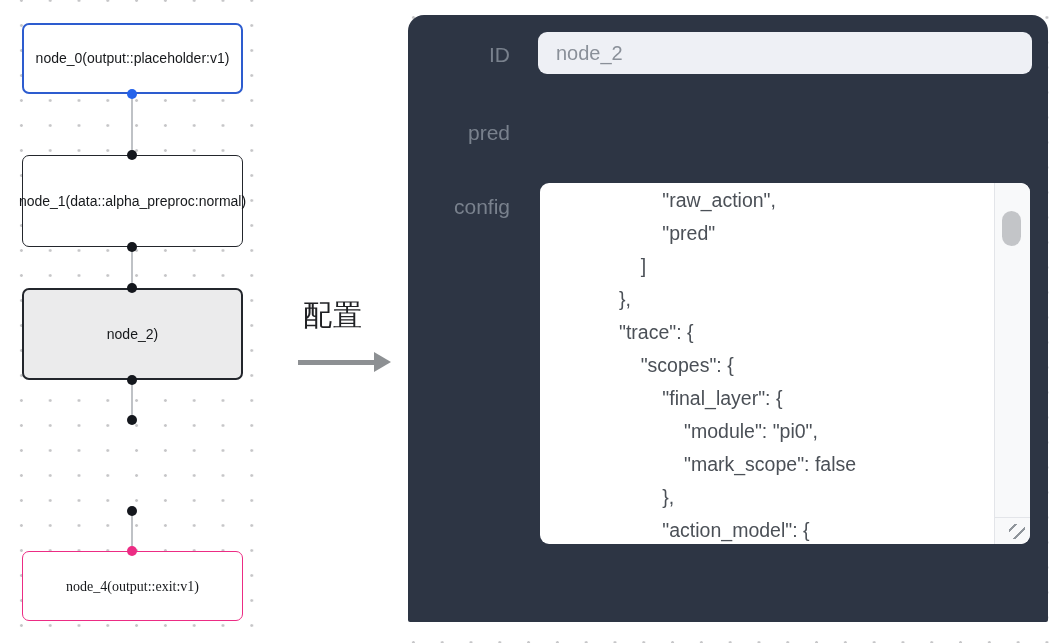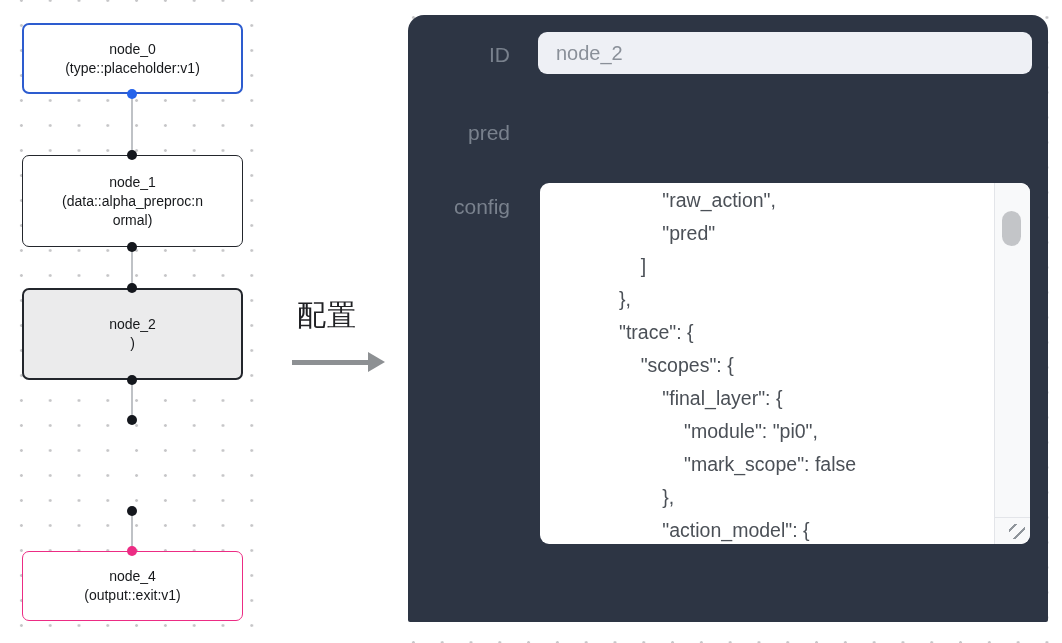--- a/index.html
+++ b/index.html
@@ -15,31 +15,31 @@
     background-image: radial-gradient(circle, #c6c6c8 1.3px, rgba(0,0,0,0) 1.5px);
     background-size: 28.8px 25px;
   }
   #flow-canvas { left: 0; width: 277px; background-position: 7px 13px; }
   #panel-canvas { left: 393px; width: 669px; background-position: 6px 5px; }
 
   
   .node {
     position: absolute; left: 22px; width: 221px;
     background: #fff; border-radius: 7px;
-    display: flex; flex-direction: column; align-items: center; justify-content: center;
+    display: flex; align-items: center; justify-content: center;
     text-align: center; color: #16181b; font-size: 14px; line-height: 19px;
   }
   .connector { position: absolute; left: 131px; width: 2px; background: #bfc2c6; }
   .port {
     position: absolute; left: 132px; width: 10px; height: 10px;
     border-radius: 50%; transform: translateX(-50%);
   }
 
   
-  #annotation { position: absolute; left: 275px; top: 296px; width: 116px; height: 70px; text-align: center; }
+  #annotation { position: absolute; left: 281px; top: 296px; width: 116px; height: 70px; text-align: center; }
   #annotation-label {
     position: absolute; left: 22px; top: 0;
     font-size: 29px; color: #202124; letter-spacing: 1px;
   }
   #arrow { position: absolute; left: 17px; top: 56px; width: 110px; height: 20px; }
   #arrow .shaft { position: absolute; left: 0; top: 8px; width: 76px; height: 5px; background: #8d9093; }
   #arrow .head {
     position: absolute; left: 76px; top: 0; width: 0; height: 0;
     border-top: 10px solid transparent; border-bottom: 10px solid transparent;
     border-left: 17px solid #8d9093;
@@ -105,32 +105,32 @@
 </head>
 <body>
 
 <div id="flow-canvas" class="canvas">
     <div class="connector" style="top: 94px; height: 61px;"></div>
     <div class="connector" style="top: 247px; height: 41px;"></div>
     <div class="connector" style="top: 380px; height: 40px;"></div>
     <div class="connector" style="top: 511px; height: 40px;"></div>
     <div class="node" style="top: 23px; height: 71px; border: 2px solid rgb(45, 92, 207); background: rgb(255, 255, 255);">
       <div class="node-line">node_0</div>
-      <div class="node-line">(type::placeholder:v1)</div>
+      <div class="node-line">(output::placeholder:v1)</div>
     </div>
     <div class="node" style="top: 155px; height: 92px; border: 1.6px solid rgb(35, 38, 44); background: rgb(255, 255, 255); text-align: right;">
       <div class="node-line">node_1</div>
       <div class="node-line">(data::alpha_preproc:n</div>
       <div class="node-line">ormal)</div>
     </div>
     <div class="node" style="top: 288px; height: 92px; border: 2.6px solid rgb(35, 38, 44); background: rgb(235, 235, 236);">
       <div class="node-line">node_2</div>
       <div class="node-line">)</div>
     </div>
-    <div class="node" style="top: 551px; height: 70px; border: 1.6px solid rgb(236, 44, 132); background: rgb(255, 255, 255);">
+    <div class="node" style="top: 551px; height: 70px; border: 1.6px solid rgb(236, 44, 132); background: rgb(255, 255, 255); font-family: Liberation Serif, serif;">
       <div class="node-line">node_4</div>
       <div class="node-line">(output::exit:v1)</div>
     </div>
     <div class="port" style="top: 89px; background: rgb(37, 99, 235);"></div>
     <div class="port" style="top: 150px; background: rgb(20, 23, 29);"></div>
     <div class="port" style="top: 242px; background: rgb(20, 23, 29);"></div>
     <div class="port" style="top: 283px; background: rgb(20, 23, 29);"></div>
     <div class="port" style="top: 375px; background: rgb(20, 23, 29);"></div>
     <div class="port" style="top: 415px; background: rgb(20, 23, 29);"></div>
     <div class="port" style="top: 506px; background: rgb(20, 23, 29);"></div>

